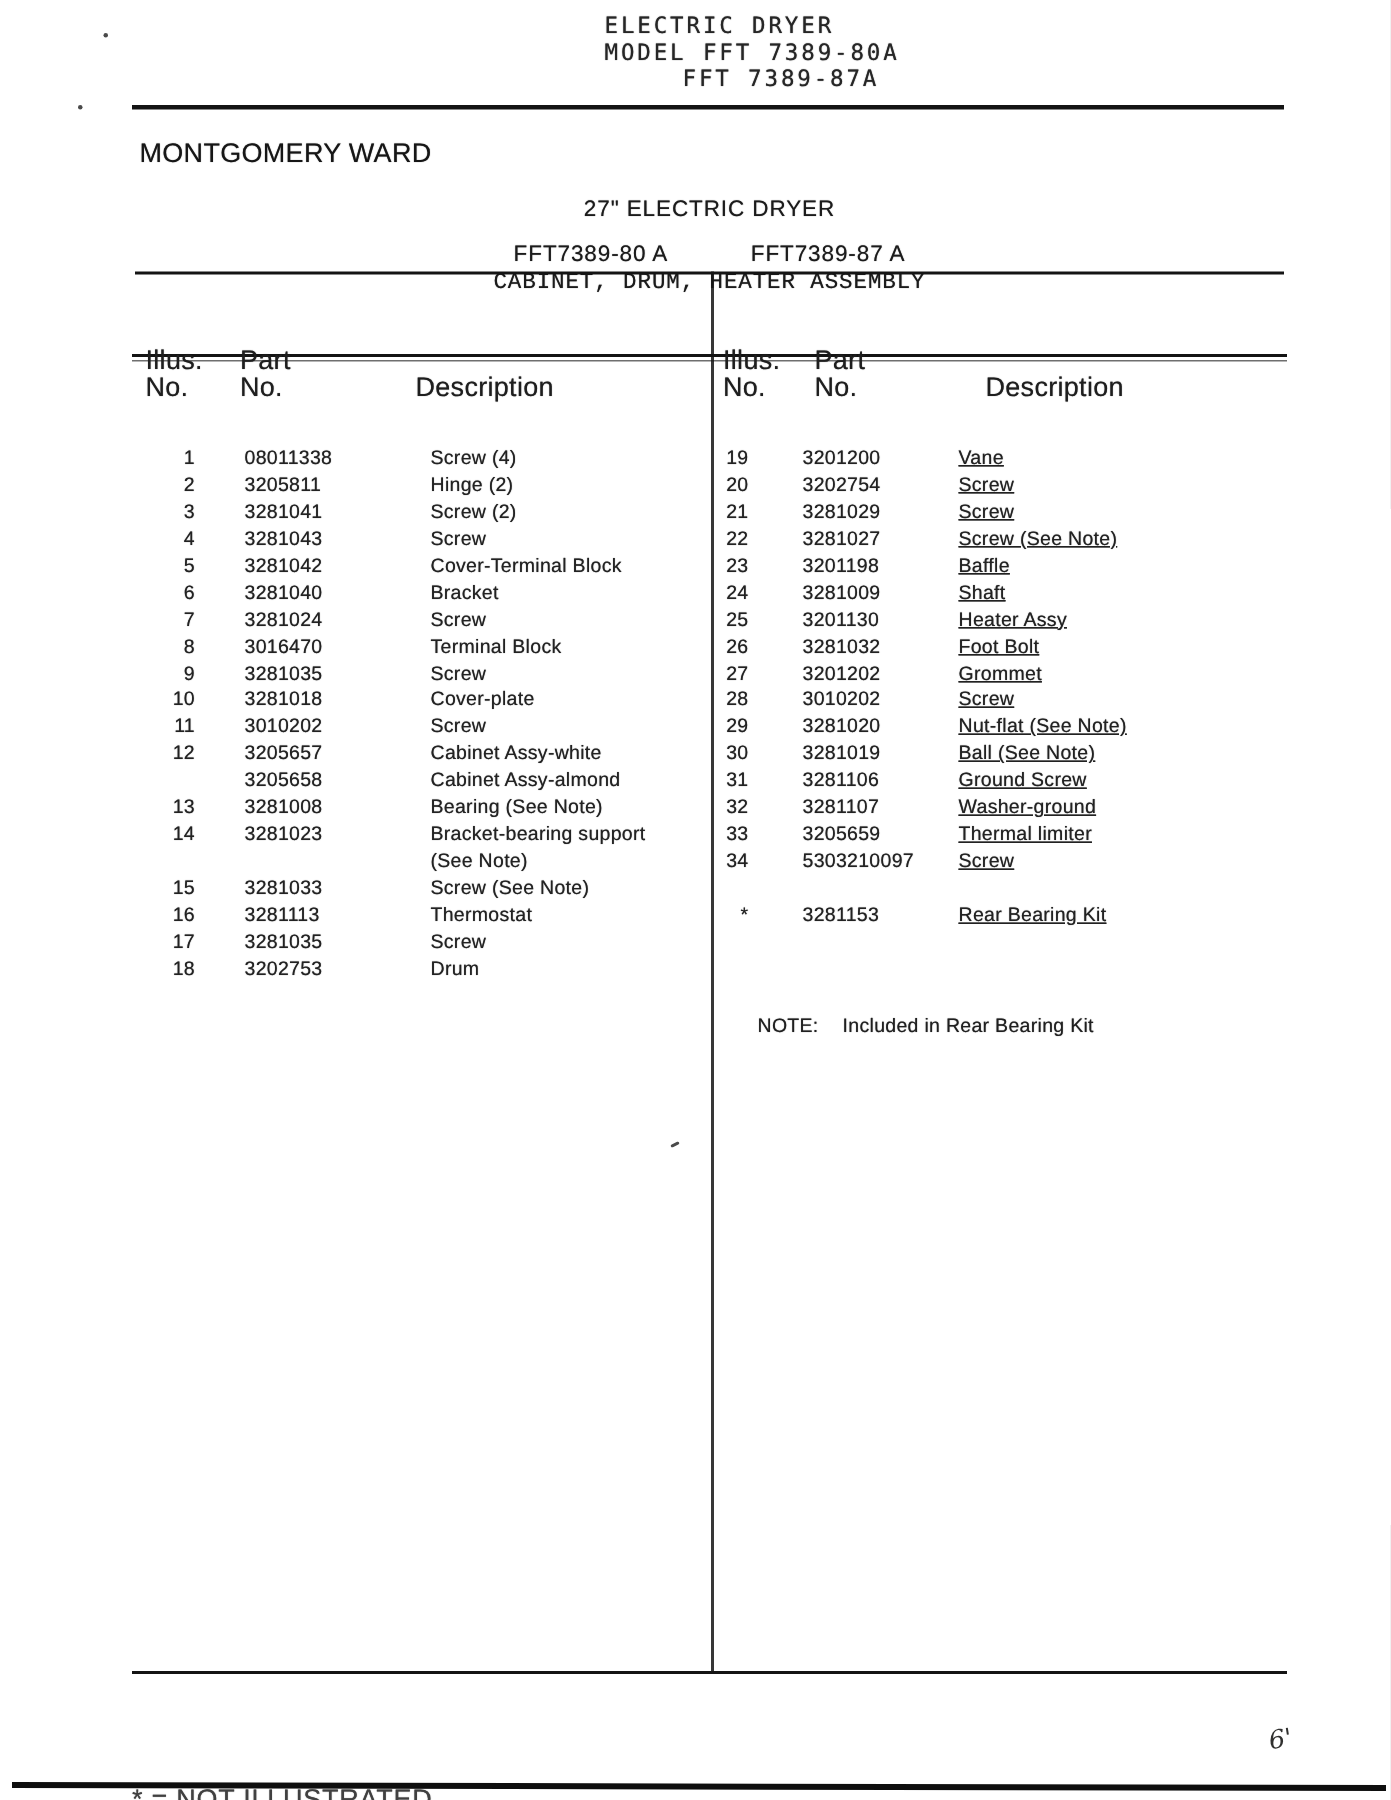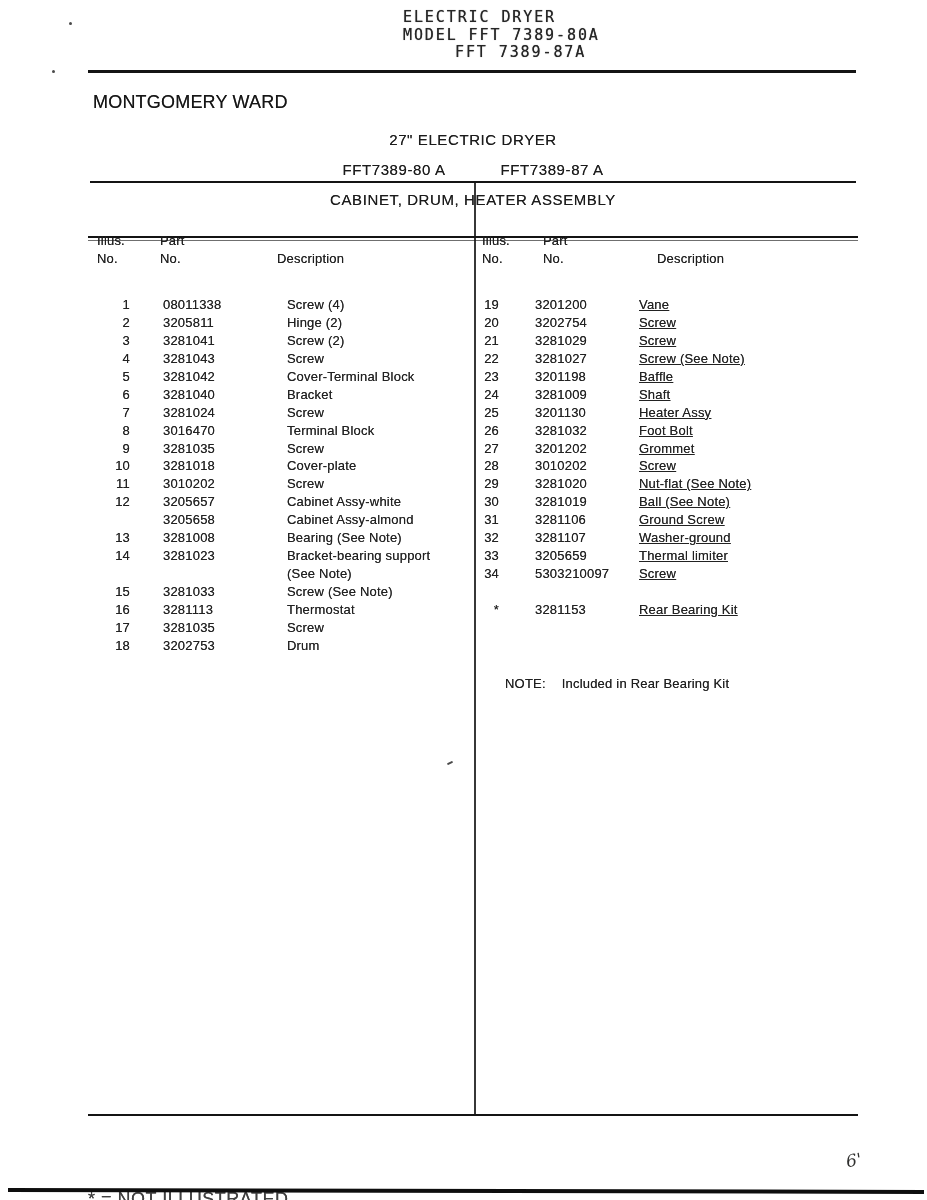--- a/index.html
+++ b/index.html
@@ -35,21 +35,21 @@
   .rule{position:absolute;background:#141414;}
   .rule-soft{position:absolute;background:#6f6f6f;}
 
   .title-wrap{position:absolute;left:88px;width:770px;text-align:center;white-space:nowrap;}
   .t-main{font-size:15px;letter-spacing:0.6px;color:#1b1b1b;}
   .models-gap{display:inline-block;width:55px;}
 
   
   .thead{
     position:absolute;
-    font-size:13px;line-height:17.5px;letter-spacing:0.2px;
+    font-size:18px;line-height:17.5px;letter-spacing:0.2px;
     color:#1e1e1e;white-space:pre-line;
   }
 
   
   .rows{position:absolute;top:251px;font-size:13px;letter-spacing:0.2px;color:#222;}
   .row-line{position:relative;height:17.95px;white-space:nowrap;}
   .cell{position:absolute;top:0;}
   .col-left{left:95px;width:375px;}
   .col-right{left:480px;width:375px;}
   .col-left  .cell-n{left:0;width:35px;text-align:right;}
@@ -96,21 +96,21 @@
   <div class="rule" style="left:88px;top:70px;width:768px;height:3px;"></div>
 
   <div class="speck" style="left:69px;top:22px;width:3px;height:3px;"></div>
   <div class="speck" style="left:52px;top:70px;width:3px;height:3px;"></div>
   <div class="speck" style="left:447px;top:762px;width:6px;height:2px;border-radius:1px;transform:rotate(-25deg);"></div>
 
   <div class="title-wrap t-main scan-text" style="top:85px;">27" ELECTRIC DRYER</div>
   <div class="title-wrap t-main scan-text" style="top:115px;">
     <span>FFT7389-80 A</span><span class="models-gap"></span><span>FFT7389-87 A</span>
   </div>
-  <div class="title-wrap t-main scan-text" style="top:145px;">CABINET, DRUM, HEATER ASSEMBLY</div>
+  <div class="title-wrap t-main scan-text" style="top:134px;font-family:Liberation Mono, monospace;">CABINET, DRUM, HEATER ASSEMBLY</div>
 
   <div class="rule" style="left:90px;top:181px;width:766px;height:2px;"></div>
   <div class="rule" style="left:88px;top:236px;width:770px;height:2px;"></div>
   <div class="rule-soft" style="left:88px;top:240px;width:770px;height:1px;"></div>
   <div class="rule" style="left:88px;top:1114px;width:770px;height:2px;"></div>
   <div class="rule" style="left:474px;top:181px;width:2px;height:935px;opacity:0.85;"></div>
 
   <div class="thead scan-text" style="left:97px;top:186px;">Illus.
 No.</div>
   <div class="thead scan-text" style="left:160px;top:186px;">Part

